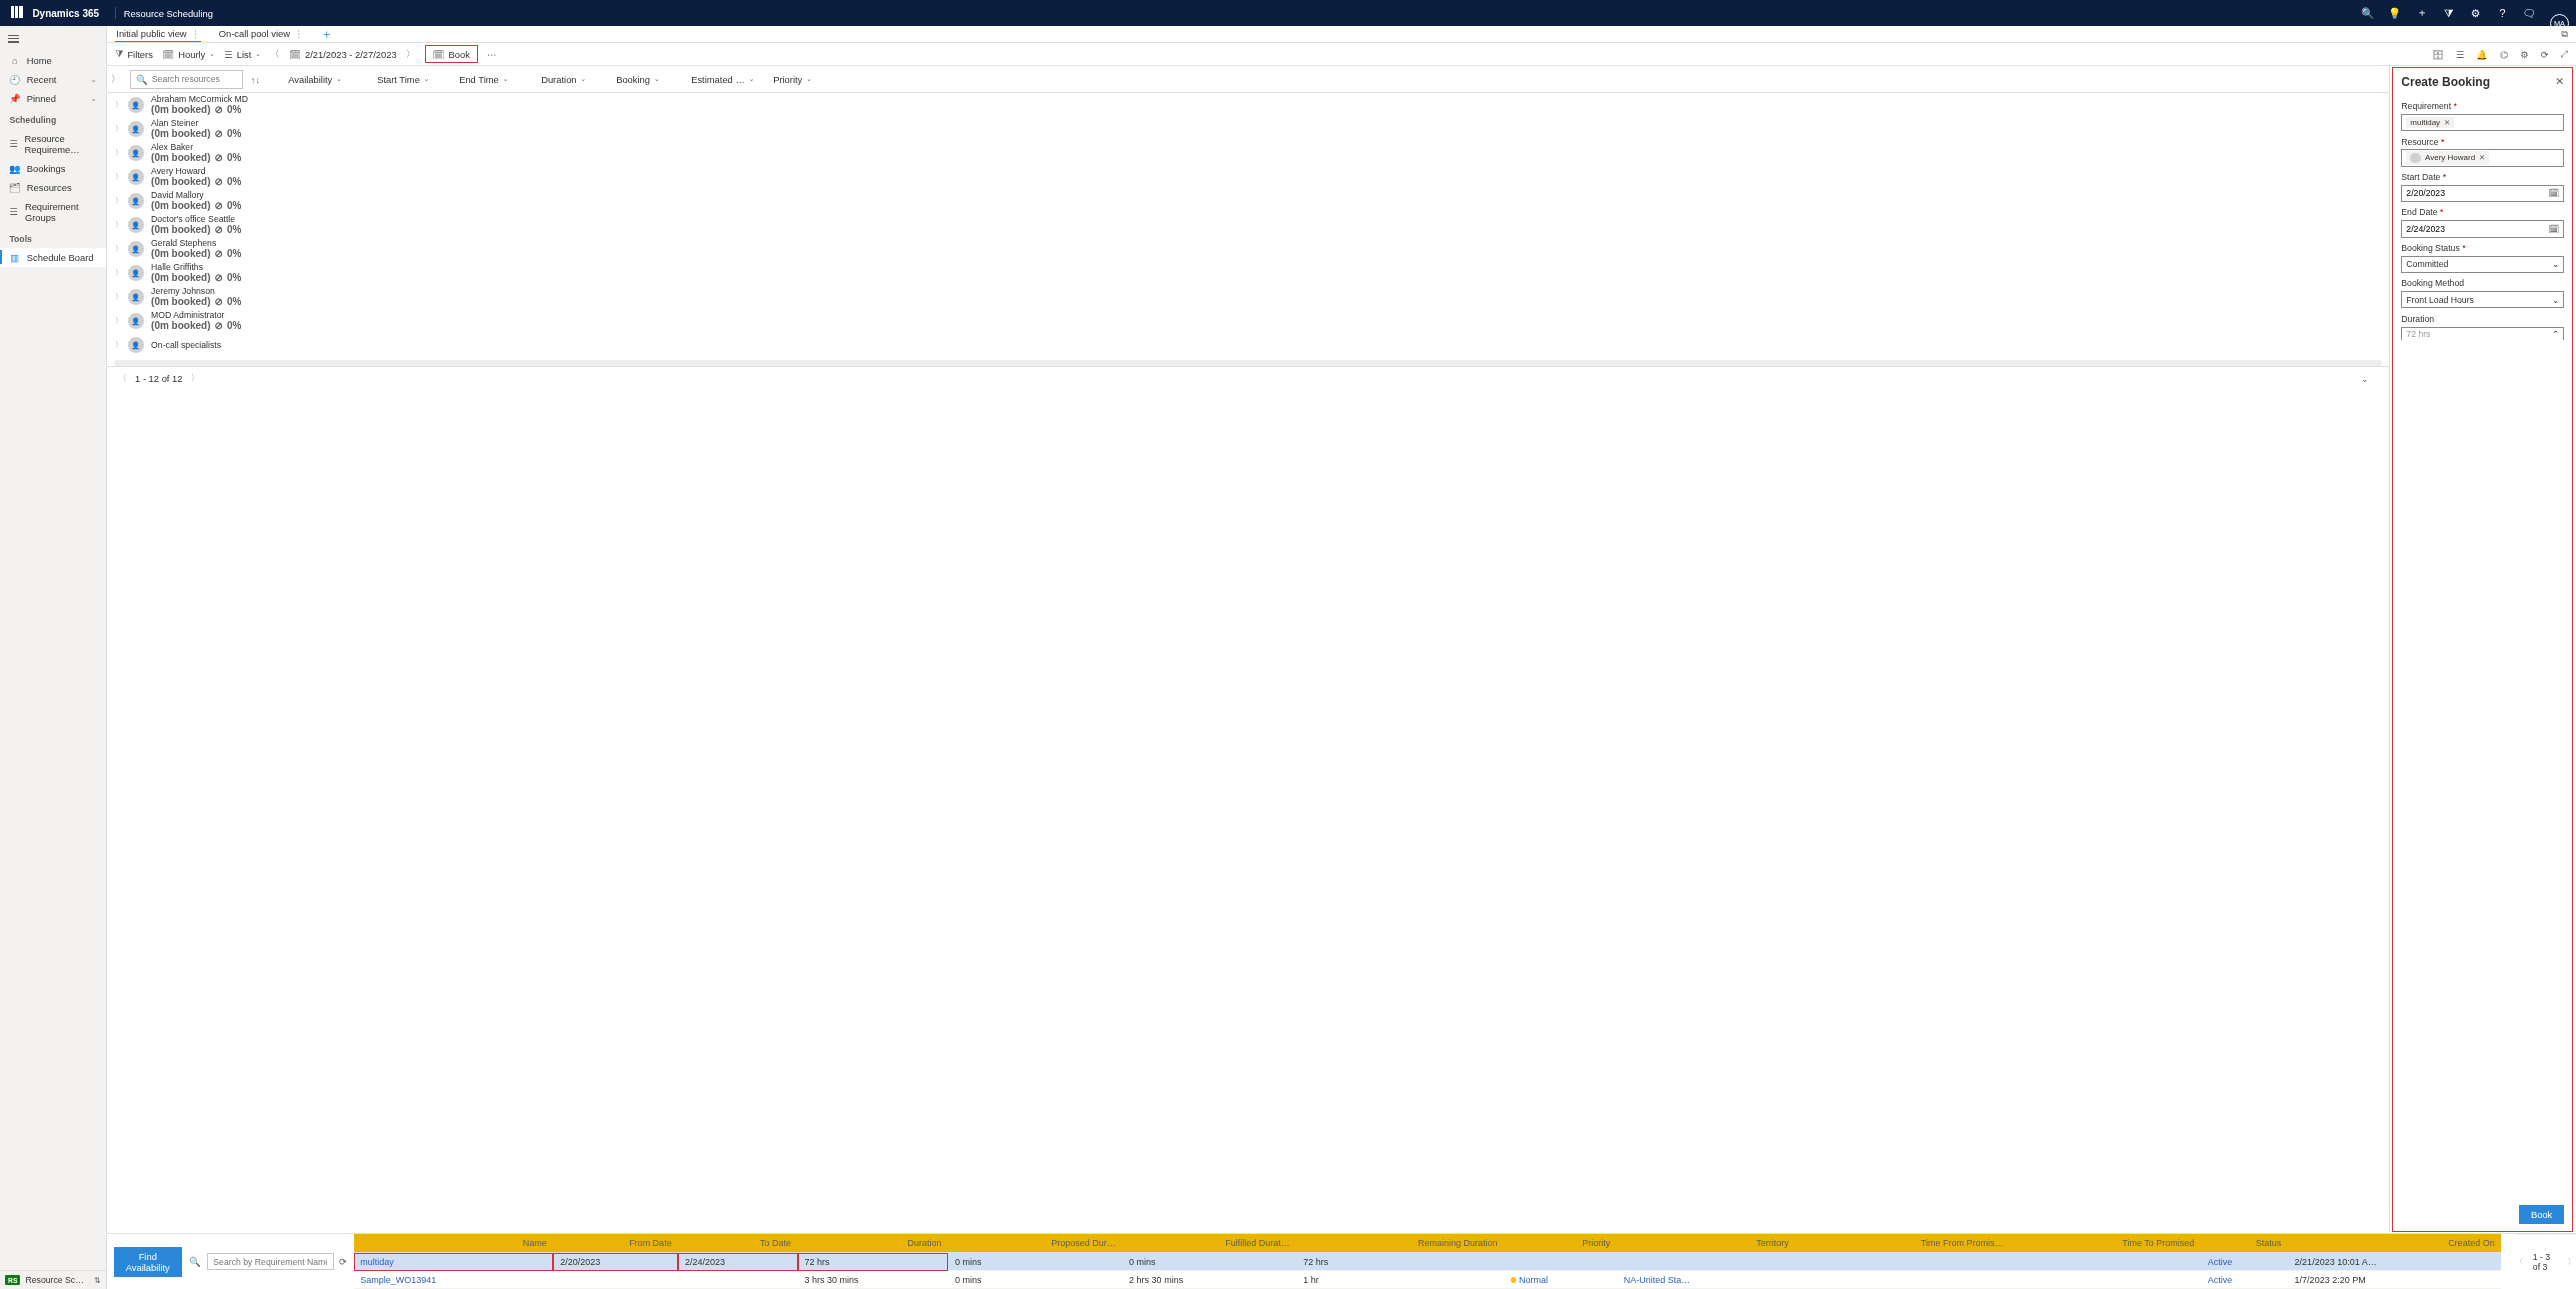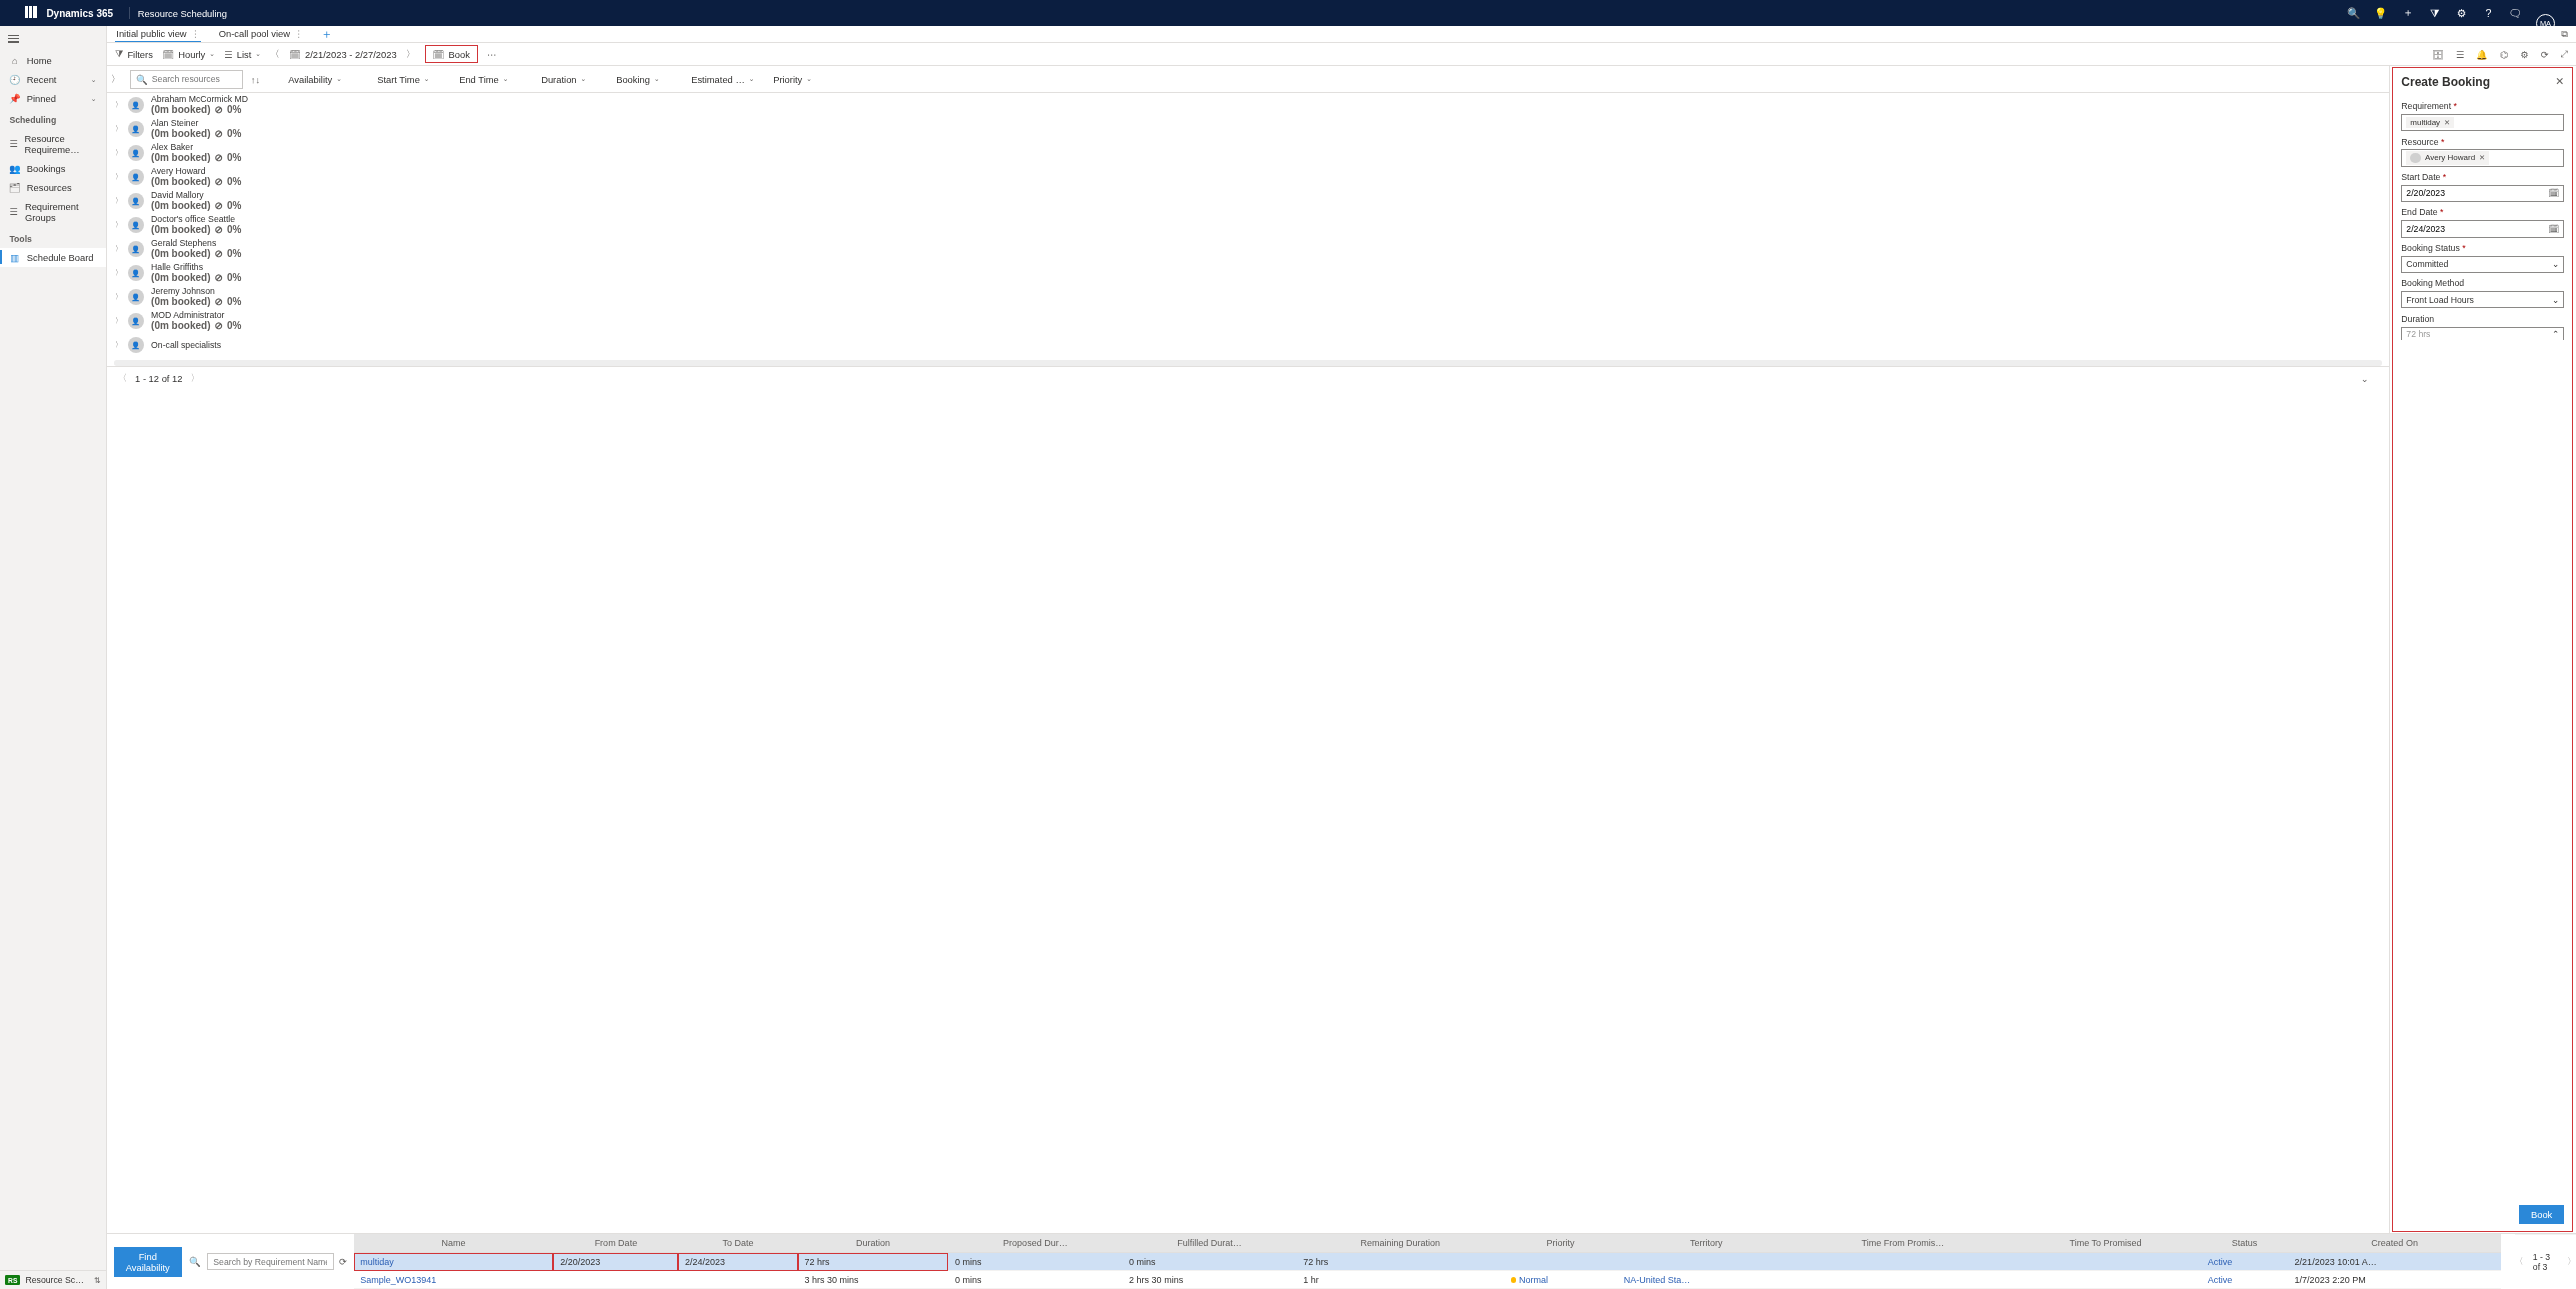--- a/index.html
+++ b/index.html
@@ -1,19 +1,19 @@
 <!DOCTYPE html>
 <html style="font-size:10.7px"><head>
 <meta charset="utf-8">
 <style>
 * { box-sizing: border-box; margin: 0; padding: 0; font-family: "Segoe UI", Tahoma, sans-serif; }
 body { background: #fff; color: #323130; font-size: 9.4px; overflow: hidden; }
 
 
-.topbar { height: 26px; background: #0b1e40; color: #fff; display: flex; align-items: center; padding: 0 17px; }
+.topbar { height: 26px; background: #0b1e40; color: #fff; display: flex; align-items: center; padding: 0 3px; }
 .topbar .waffle { width: 13.4px; height: 13.4px; display: grid; grid-template-columns: repeat(3,3.4px); grid-template-rows: repeat(3,3.4px); gap:0.7px; margin: 0 8px; }
 .topbar .waffle span { background:#fff; width:3.4px; height:3.4px; }
 .topbar .brand { font-weight:600; font-size:10px; margin-right:8px; }
 .topbar .divider { width:0.7px; height:12px; background:#3a4a66; margin:0 8px; }
 .topbar .area { font-size:9.4px; }
 .topbar .right { margin-left:auto; display:flex; align-items:center; gap:14.8px; padding-right:4px; }
 .topbar .right .icon { width:12px; height:12px; display:flex; align-items:center; justify-content:center; color:#fff; font-size:10.7px; }
 .avatar-circle { width:19px; height:19px; border-radius:50%; border:0.7px solid #fff; display:flex; align-items:center; justify-content:center; font-size:7.4px;margin-top:20px; }
 
 
@@ -99,21 +99,21 @@
 .btn-primary { background:#2b88d8; color:#fff; border:none; padding:4px 12px; font-size:9.4px; cursor:pointer;}
 .btn-primary2 { background:#2b88d8; color:#fff; border:none; padding:4px 12px; font-size:9.4px; cursor:pointer;}
 
 
 .bottom { border-top:0.7px solid #e1dfdd; display:flex; flex-direction:row; }
 .bottom-bar { display:flex; align-items:center; padding:4px 6.7px; gap:8px;}
 .bottom-bar .right { margin-left:auto; display:flex; align-items:center; gap:5.4px;}
 .searchfield { border:0.7px solid #c8c6c4; height:17.4px; padding:0 5.4px; display:flex; align-items:center; gap:4px;}
 .searchfield input { border:none; outline:none; font-size:8.7px; width:114px;}
 .table { width:100%; border-collapse:collapse; font-size:9px;}
-.table th { text-align:center; font-weight:400; padding:4px 6.7px; border-bottom:0.7px solid #e1dfdd; color:#605e5c; background:#e5e5e5;}
+.table th { text-align:right; font-weight:400; padding:4px 6.7px; border-bottom:0.7px solid #e1dfdd; color:#605e5c; background:#eab308;}
 .table td { padding:3.4px 6.7px; border-bottom:0.7px solid #f3f2f1;}
 .table tr.sel td { background:#cfe0f4;}
 a.link { color:#2b5fb4; text-decoration:none;}
 .dot-yellow { display:inline-block; width:5.4px; height:5.4px; border-radius:50%; background:#ffb900; margin-right:2.7px;}
 .cell-redbox { outline:1.3px solid #d13438; outline-offset:-1.3px; }
 .bottom-pager { display:flex; justify-content:center; align-items:center; padding:4px 0; gap:9.4px; font-size:8.7px; border-top:0.7px solid #f3f2f1;}
 .bottom-pager .arrow { color:#a19f9d; cursor:pointer;}
 </style>
 </head>
 <body>

